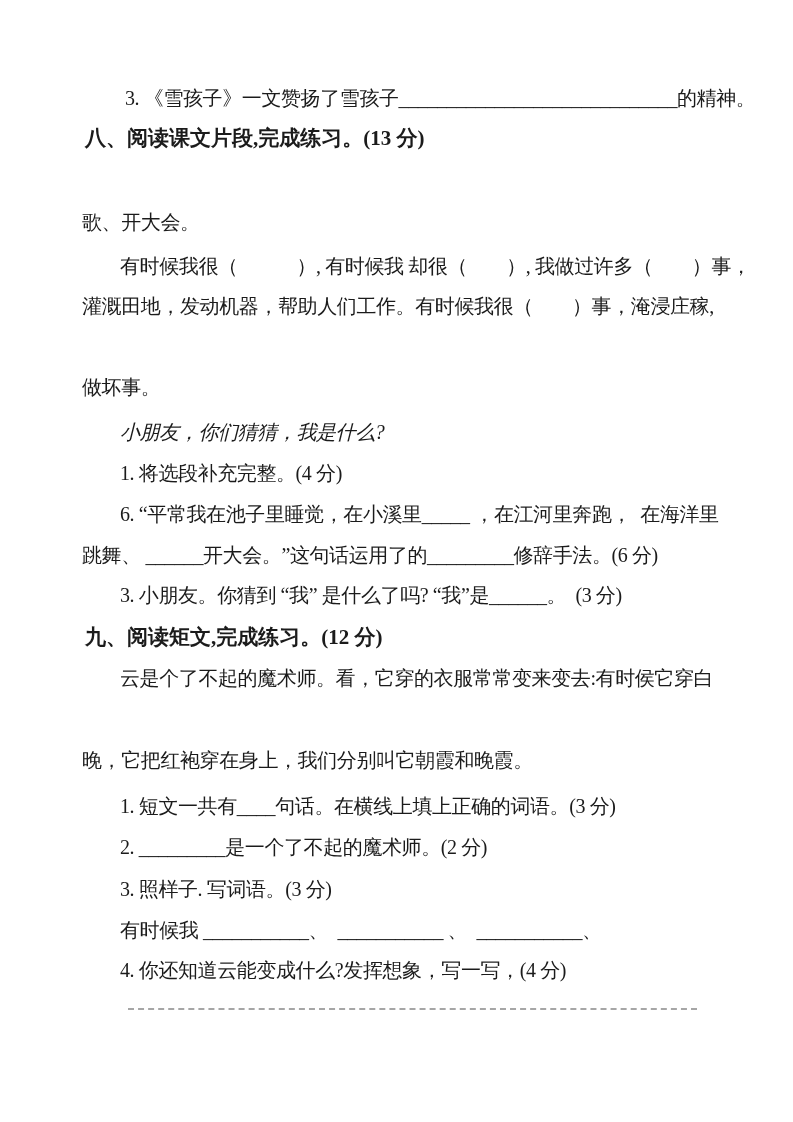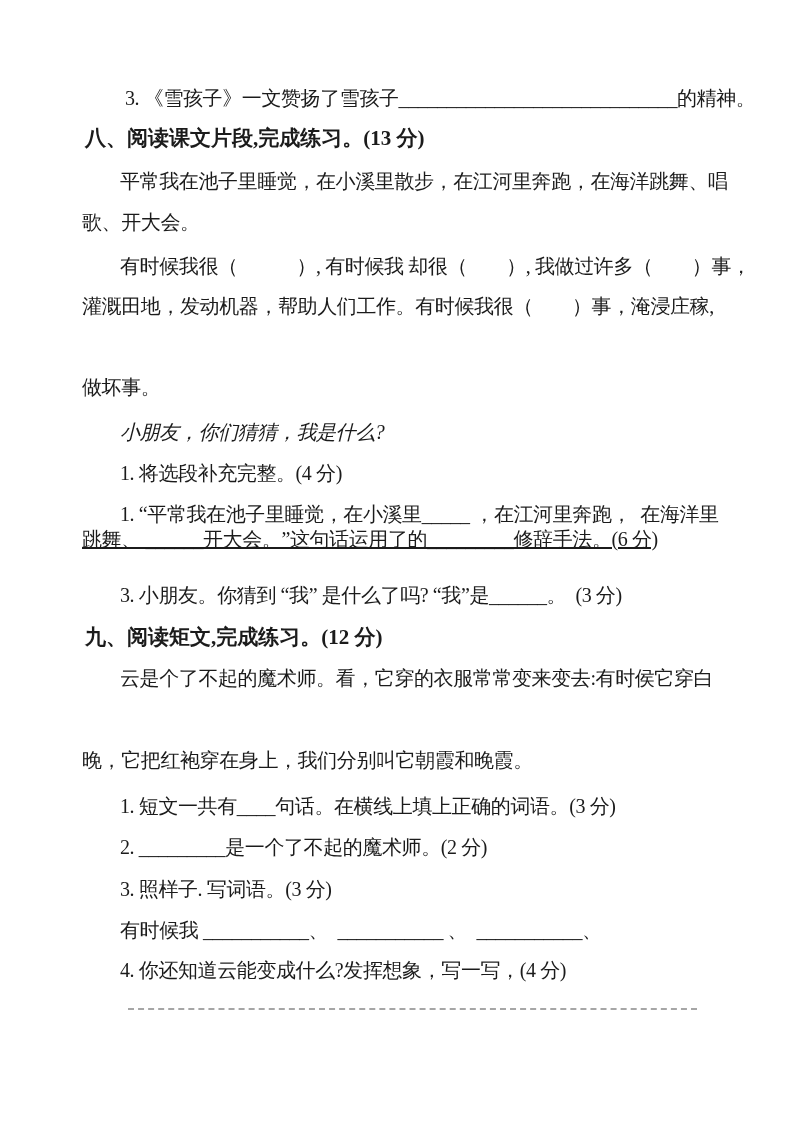--- a/index.html
+++ b/index.html
@@ -40,32 +40,31 @@
 </style>
 </head>
 <body>
 
 <div class="page">
 
   <div class="line" style="left:125px; top:85px;">3. 《雪孩子》一文赞扬了雪孩子_____________________________的精神。</div>
 
   <div class="line heading" style="left:85px; top:125px;">八、阅读课文片段,完成练习。(13 分)</div>
 
-  <div class="line" style="left:120px; top:168px;">平常我在池子里睡觉，在小溪里散步，在江河里奔跑，在海洋跳舞、唱</div>
   <div class="line" style="left:82px; top:209px;">歌、开大会。</div>
 
   <div class="line" style="left:120px; top:253px;">有时候我很（　　　）, 有时候我 却很（　　）, 我做过许多（　　）事，</div>
   <div class="line" style="left:82px; top:293px;">灌溉田地，发动机器，帮助人们工作。有时候我很（　　）事，淹浸庄稼,</div>
   <div class="line" style="left:82px; top:374px;">做坏事。</div>
 
   <div class="line" style="left:120px; top:419px;font-style:italic;">小朋友，你们猜猜，我是什么?</div>
 
   <div class="line" style="left:120px; top:460px;">1. 将选段补充完整。(4 分)</div>
-  <div class="line" style="left:120px; top:501px;">1. “平常我在池子里睡觉，在小溪里_____ ，在江河里奔跑，  在海洋里</div>
-  <div class="line" style="left:82px; top:526px;text-decoration:underline;">跳舞、 ______开大会。”这句话运用了的_________修辞手法。(6 分)</div>
+  <div class="line" style="left:120px; top:501px;">6. “平常我在池子里睡觉，在小溪里_____ ，在江河里奔跑，  在海洋里</div>
+  <div class="line" style="left:82px; top:542px;">跳舞、 ______开大会。”这句话运用了的_________修辞手法。(6 分)</div>
   <div class="line" style="left:120px; top:582px;">3. 小朋友。你猜到 “我” 是什么了吗? “我”是______。  (3 分)</div>
 
   <div class="line heading" style="left:85px; top:624px;">九、阅读矩文,完成练习。(12 分)</div>
 
   <div class="line" style="left:120px; top:665px;">云是个了不起的魔术师。看，它穿的衣服常常变来变去:有时侯它穿白</div>
   <div class="line" style="left:82px; top:747px;">晚，它把红袍穿在身上，我们分别叫它朝霞和晚霞。</div>
 
   <div class="line" style="left:120px; top:793px;">1. 短文一共有____句话。在横线上填上正确的词语。(3 分)</div>
   <div class="line" style="left:120px; top:834px;">2. _________是一个了不起的魔术师。(2 分)</div>
   <div class="line" style="left:120px; top:876px;">3. 照样子. 写词语。(3 分)</div>

